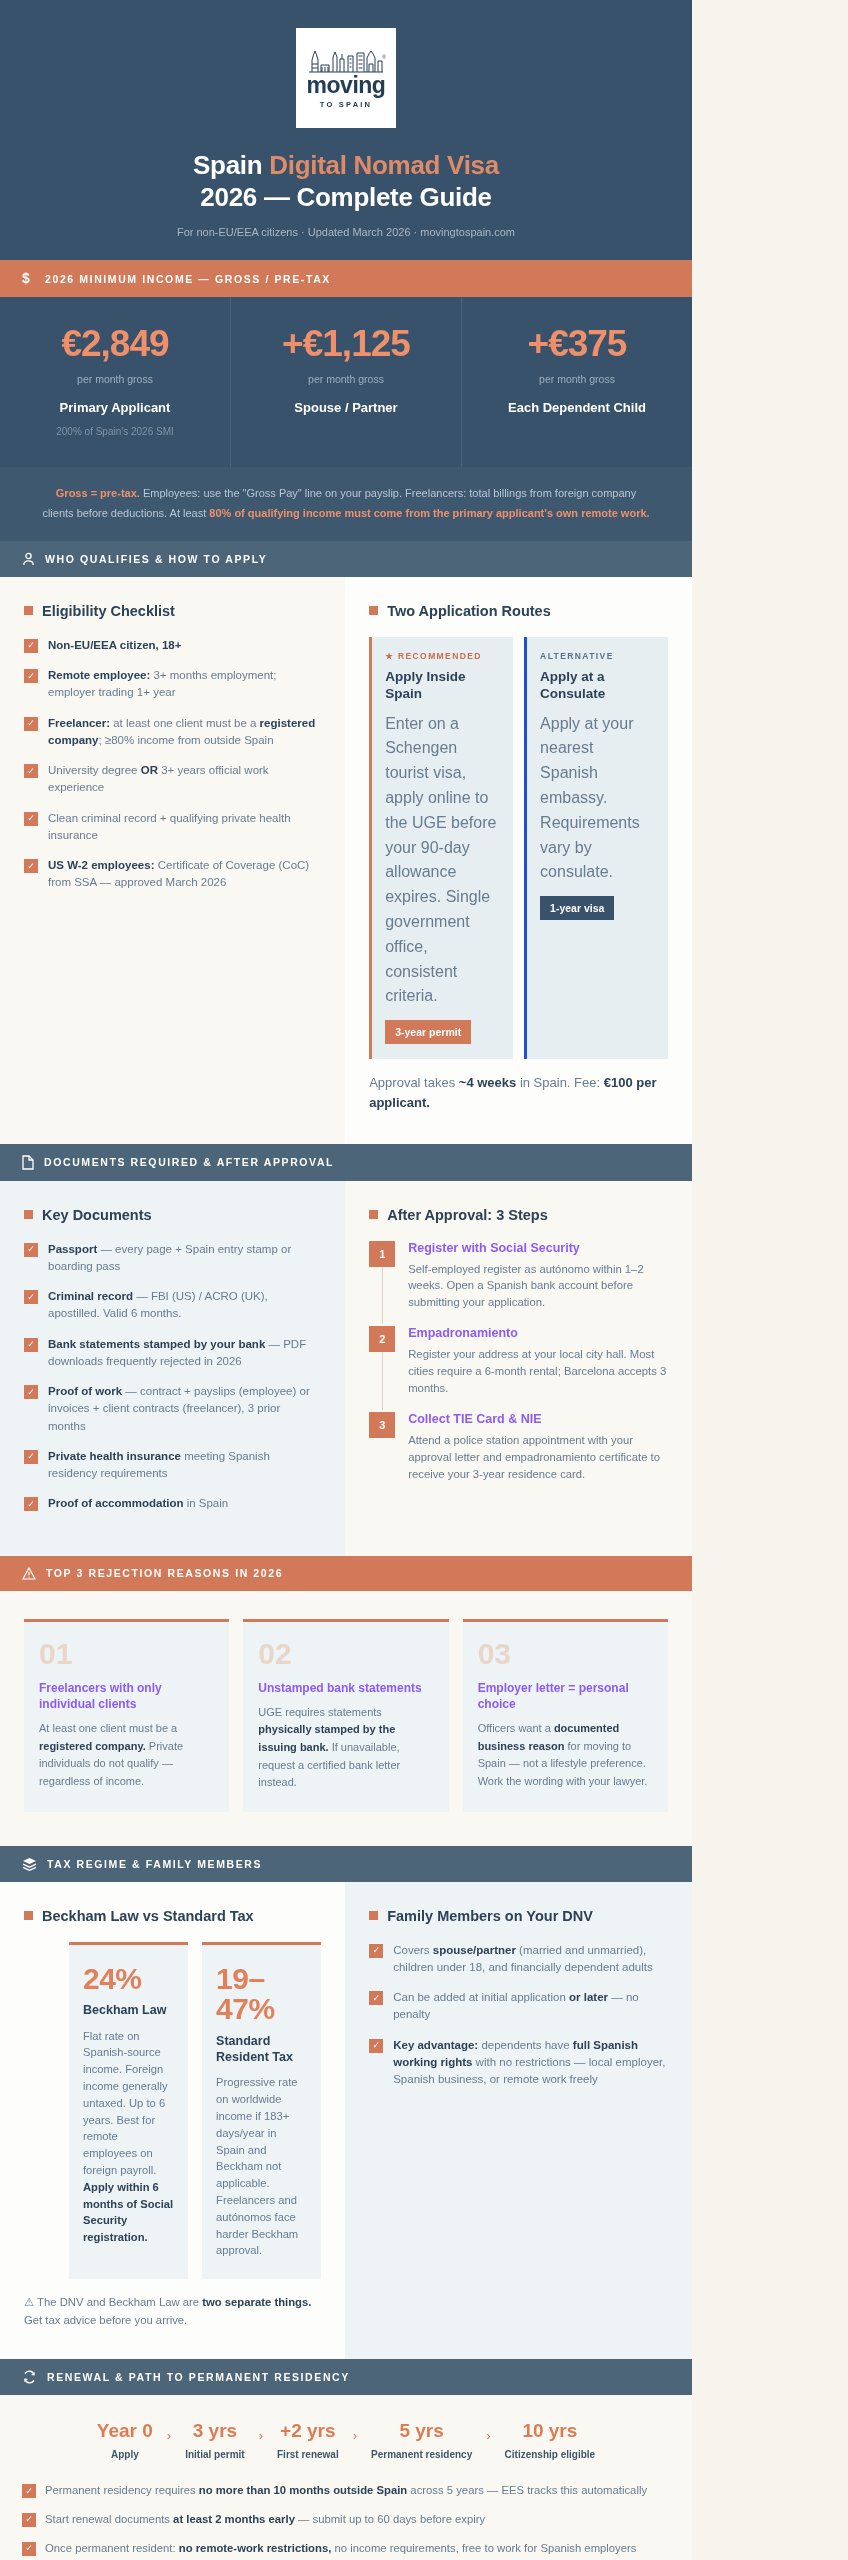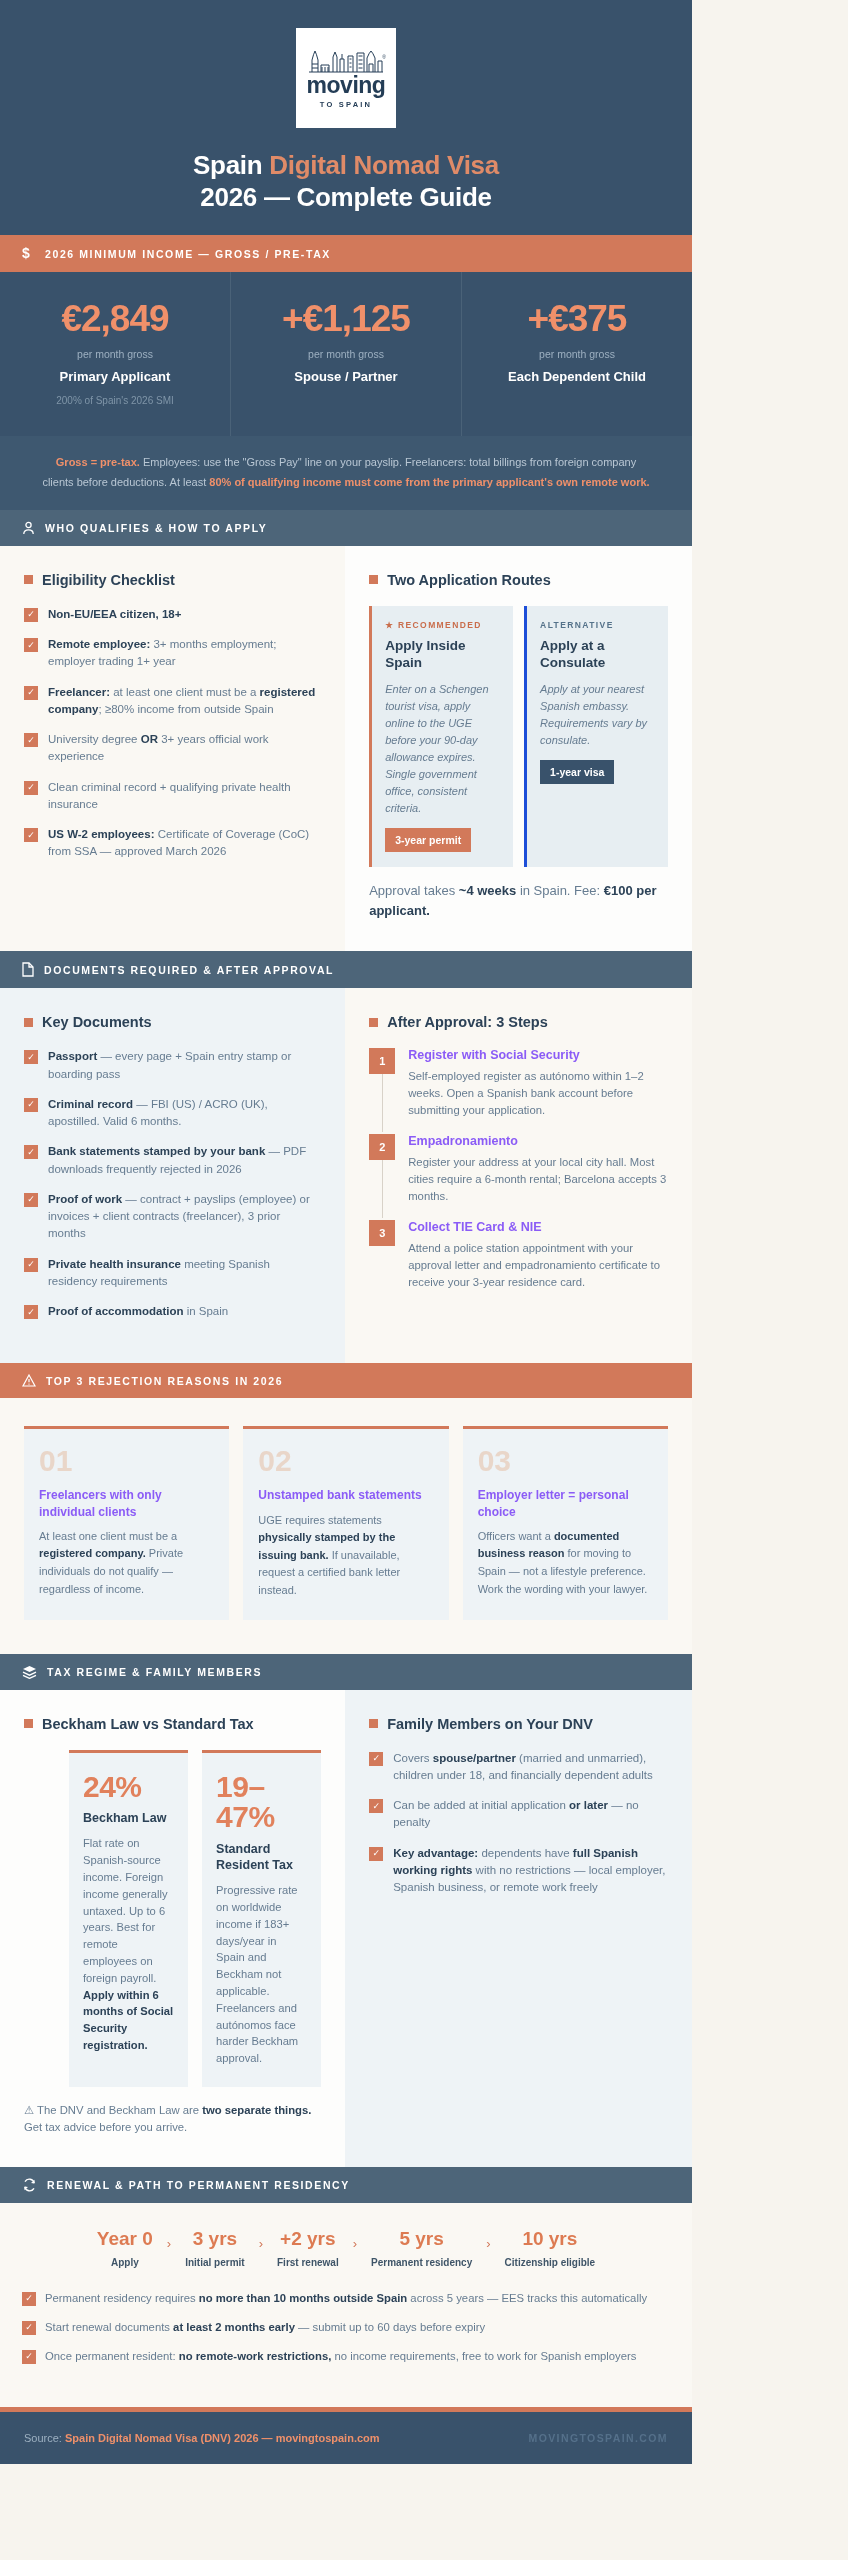--- a/index.html
+++ b/index.html
@@ -66,21 +66,21 @@
     flex: 1; text-align: center; padding: 28px 10px 30px;
     border-right: 1px solid #4a6278;
   }
   .income-col:last-child { border-right: none; }
   .income-amt {
     font-size: 37px; font-weight: 700; color: #f0906a;
     letter-spacing: -1px; line-height: 1;
   }
   .income-per { margin-top: 11px; font-size: 10.5px; color: #9db0c1; }
   .income-label {
-    margin-top: 9px; font-size: 13px; font-weight: 700; color: #ffffff;
+    margin-top: 15px; font-size: 13px; font-weight: 700; color: #ffffff;
   }
   .income-note2 { margin-top: 11px; font-size: 10px; color: #7f95a8; }
 
   .gross-note {
     background: #3e5870; padding: 17px 42px 18px;
     text-align: center; font-size: 11px; line-height: 1.75;
     color: #b9c7d4;
   }
   .gross-note b { color: #f0906a; }
 
@@ -121,21 +121,21 @@
   .route-kicker {
     font-size: 8.5px; font-weight: 700; letter-spacing: 1.4px;
     margin-bottom: 8px;
   }
   .route.rec .route-kicker { color: #c96d4c; }
   .route.alt .route-kicker { color: #55728a; }
   .route-h {
     font-size: 13.5px; font-weight: 700; color: #2c4257;
     line-height: 1.25; margin-bottom: 9px;
   }
-  .route-p { font-size: 11px; line-height: 1.55; color: #667c91; font-style: italic; }
+  .route-p { font-size: 16px; line-height: 1.55; color: #667c91; }
   .pill {
     display: inline-block; margin-top: 11px; padding: 6px 10px;
     font-size: 10.5px; font-weight: 700; color: #ffffff;
   }
   .pill.orange { background: #d2795a; }
   .pill.navy { background: #39526b; }
   .routes-foot {
     margin-top: 14px; font-size: 13px; line-height: 1.55; color: #667c91;
   }
   .routes-foot b { color: #2c4257; }
@@ -244,20 +244,21 @@
           <path d="M0 25 H74"></path>
         </g>
       </svg>
       <div class="logo-word">moving</div>
       <div class="logo-sub">TO SPAIN</div>
     </div>
     <div class="hero-title">
       <span>Spain </span><span class="accent">Digital Nomad Visa</span><br>
       <span>2026 — Complete Guide</span>
     </div>
+    <div class="hero-sub">For non-EU/EEA citizens · Updated March 2026 · movingtospain.com</div>
   </div>
 
   <div class="sec-head orange">
     <svg width="13" height="15" viewBox="0 0 13 15">
       <text x="0" y="12" font-family="Liberation Sans, sans-serif" font-size="14" font-weight="700" fill="#ffffff">$</text>
     </svg>
     <span>2026 MINIMUM INCOME — GROSS / PRE-TAX</span>
   </div>
 
   <div class="income-band">

